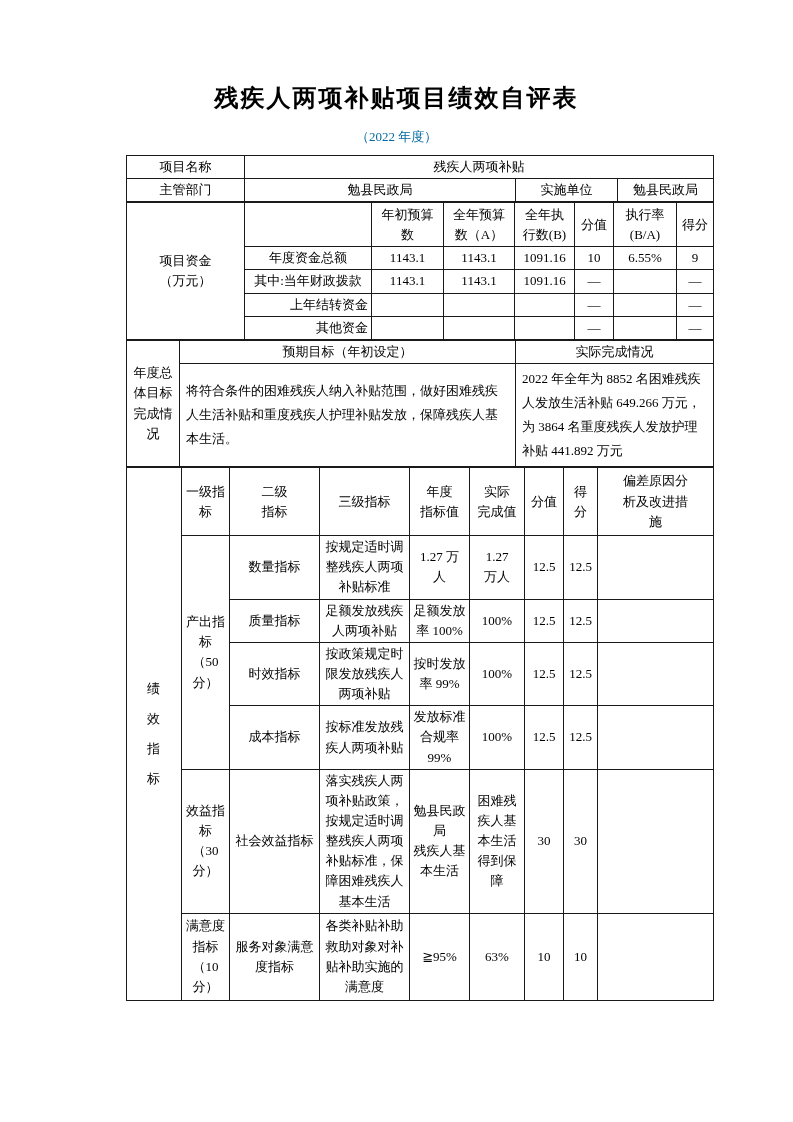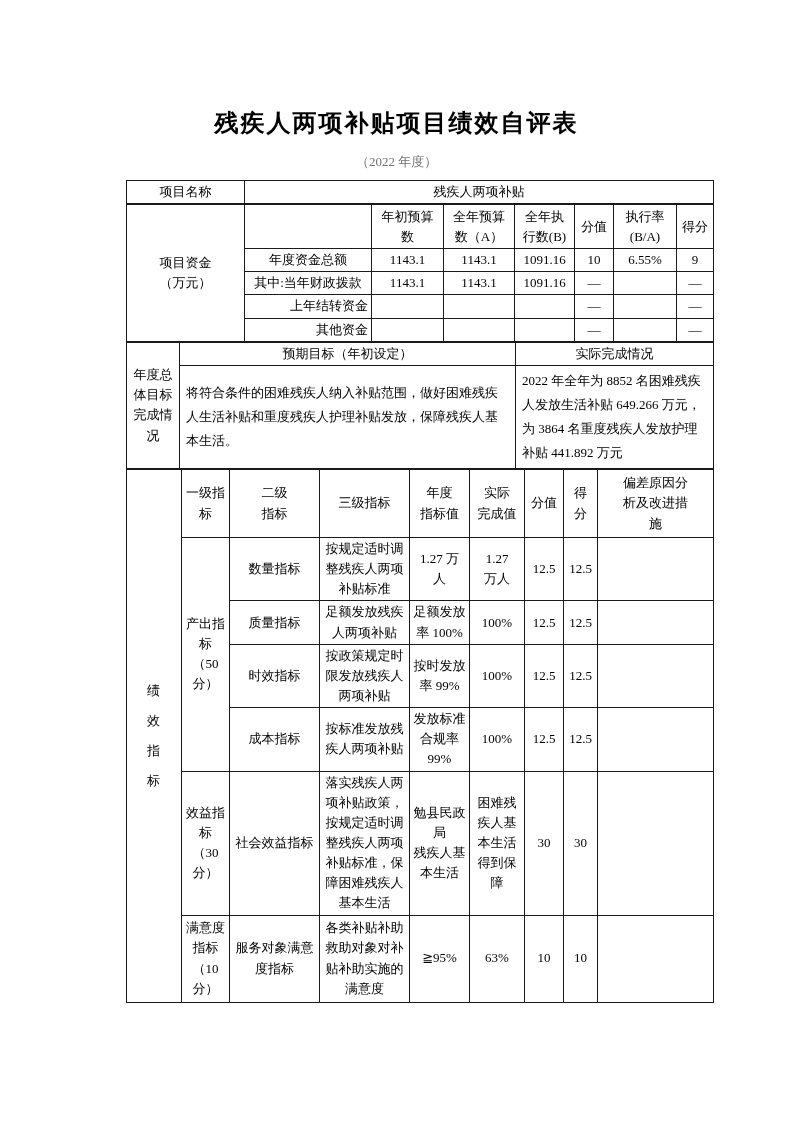--- a/index.html
+++ b/index.html
@@ -11,33 +11,33 @@
     font-family: "Liberation Serif", "DejaVu Serif", serif;
   }
   .sheet {
     position: relative;
     width: 793px; height: 1122px;
     background: #ffffff;
     overflow: hidden;
   }
   .doc-title {
     margin: 0;
-    padding-top: 107px;
+    padding-top: 82px;
     text-align: center;
     font-family: "Liberation Sans", "DejaVu Sans", sans-serif;
     font-weight: 700;
     font-size: 24px;
     letter-spacing: 2px;
     color: #000;
   }
   .doc-subtitle {
     margin: 14px 0 9px 0;
     text-align: center;
     font-size: 13px;
-    color: #737373;
+    color: #0369a1;
   }
   .tablewrap { margin-left: 114px; width: 587px; padding-left: 12px; }
   table {
     border-collapse: collapse;
     table-layout: fixed;
     width: 587px;
   }
   td {
     border: 1px solid #1a1a1a;
     padding: 1px 3px;
@@ -79,20 +79,26 @@
       <colgroup>
           <col style="width:118px">
           <col style="width:271px">
           <col style="width:102px">
           <col style="width:96px">
         </colgroup>
       <tbody>
           <tr class="h23">
         <td>项目名称</td>
         <td colspan="3">残疾人两项补贴</td>
+      </tr>
+      <tr class="h23">
+        <td>主管部门</td>
+        <td>勉县民政局</td>
+        <td>实施单位</td>
+        <td>勉县民政局</td>
       </tr>
     </tbody>
       </table>
 
     <table>
       <colgroup>
           <col style="width:118px">
           <col style="width:127px">
           <col style="width:72px">
           <col style="width:71px">

